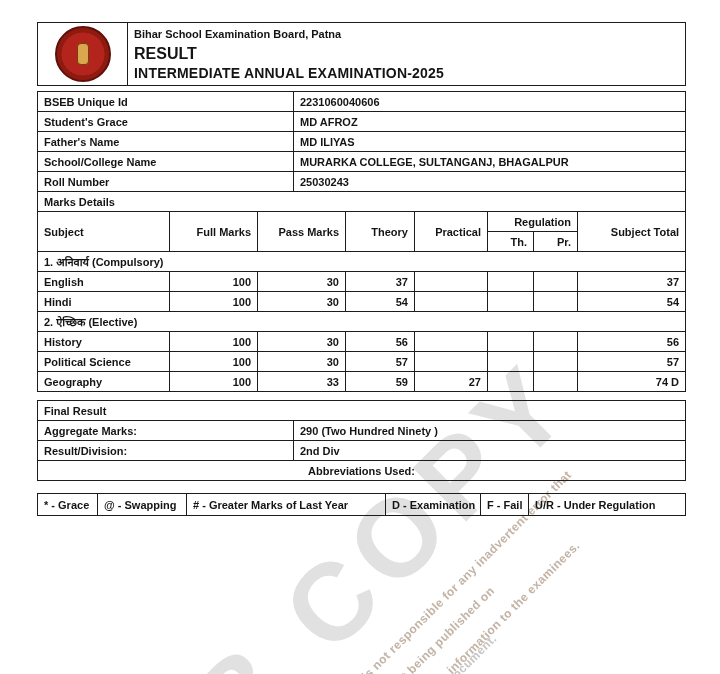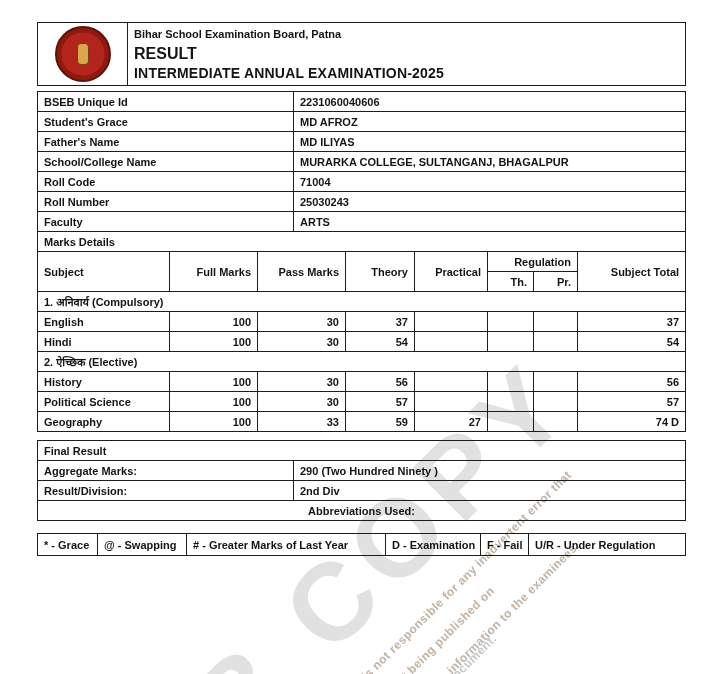--- a/index.html
+++ b/index.html
@@ -96,30 +96,22 @@
       </tr>
       <tr>
         <td>Father's Name</td>
         <td>MD ILIYAS</td>
       </tr>
       <tr>
         <td>School/College Name</td>
         <td>MURARKA COLLEGE, SULTANGANJ, BHAGALPUR</td>
       </tr>
       <tr>
-        <td>Roll Code</td>
-        <td>71004</td>
-      </tr>
-      <tr>
         <td>Roll Number</td>
         <td>25030243</td>
-      </tr>
-      <tr>
-        <td>Faculty</td>
-        <td>ARTS</td>
       </tr>
     </tbody>
       </table>
 
     <table class="marks-table">
       <colgroup>
         <col style="width:132px">
           <col style="width:88px">
           <col style="width:88px">
           <col style="width:69px">

